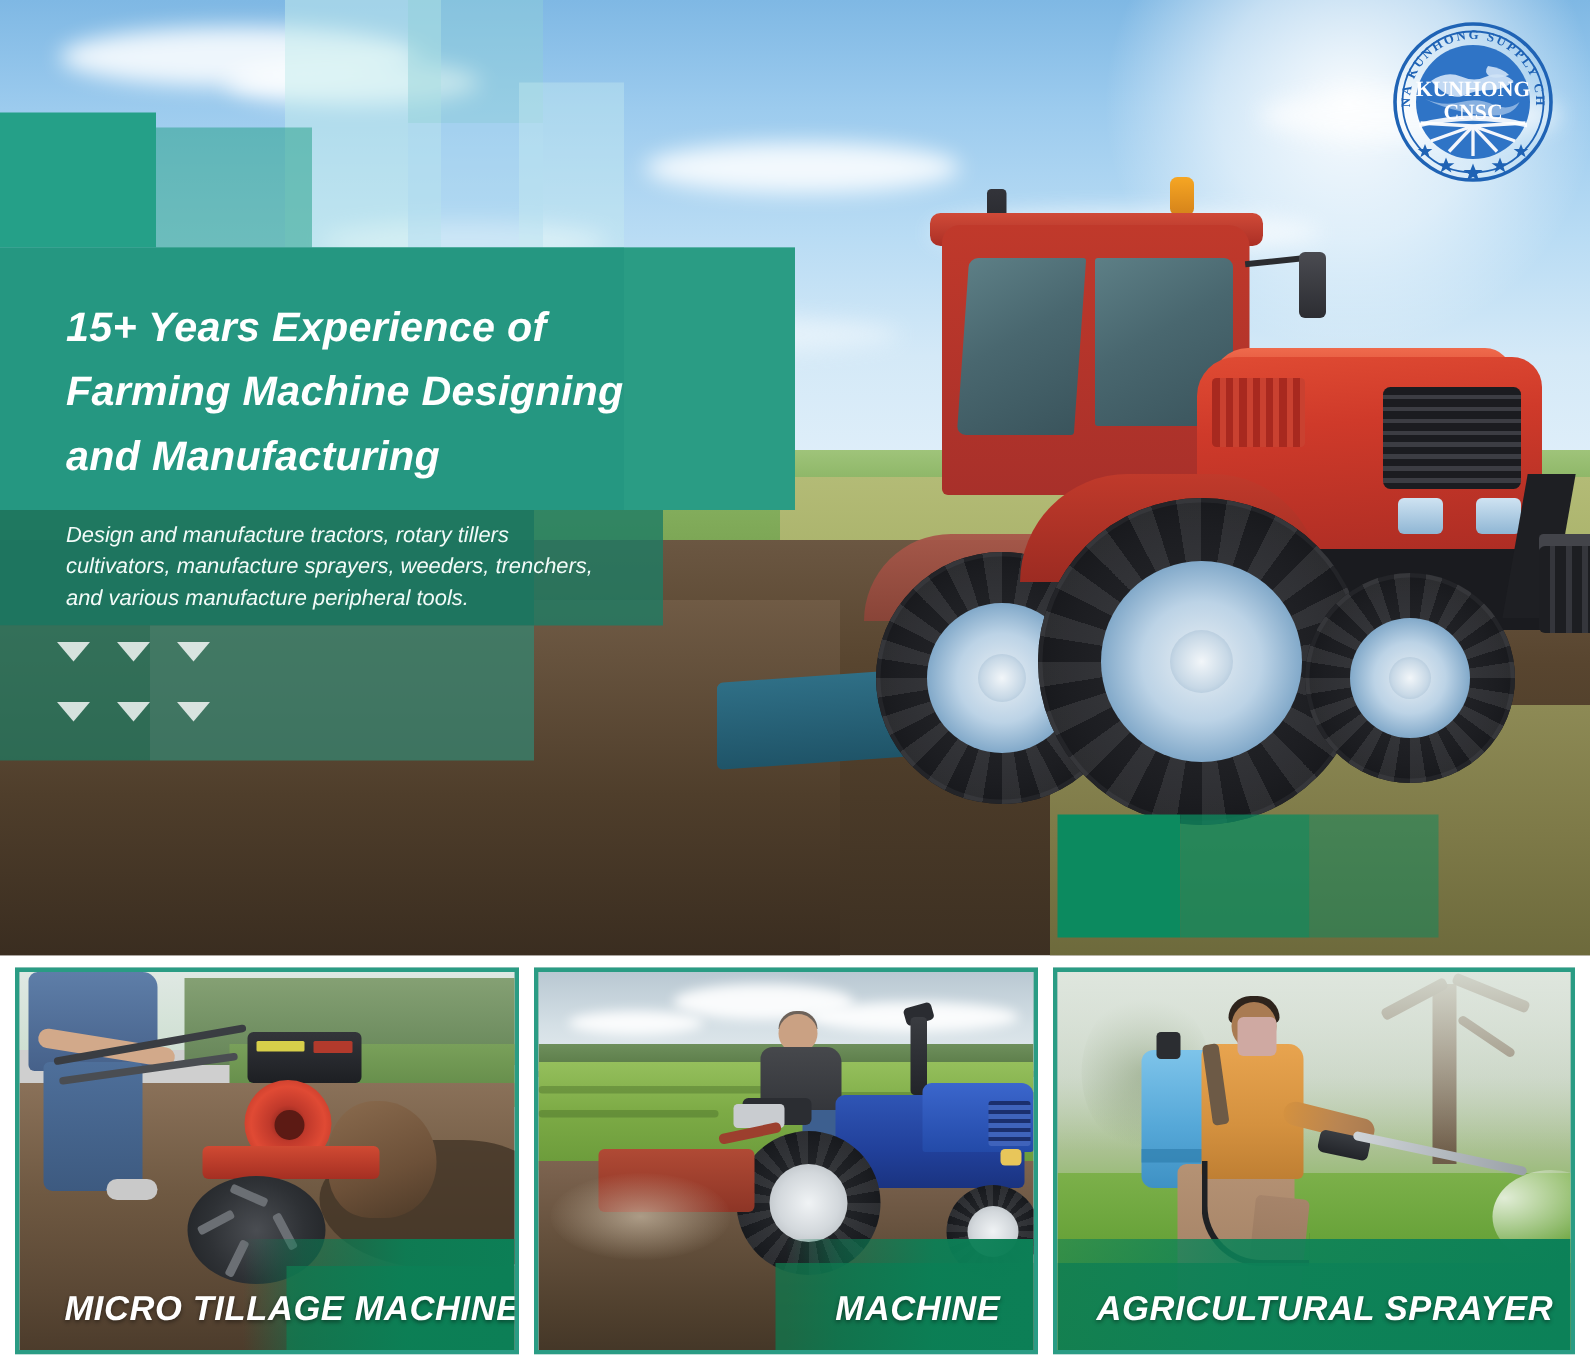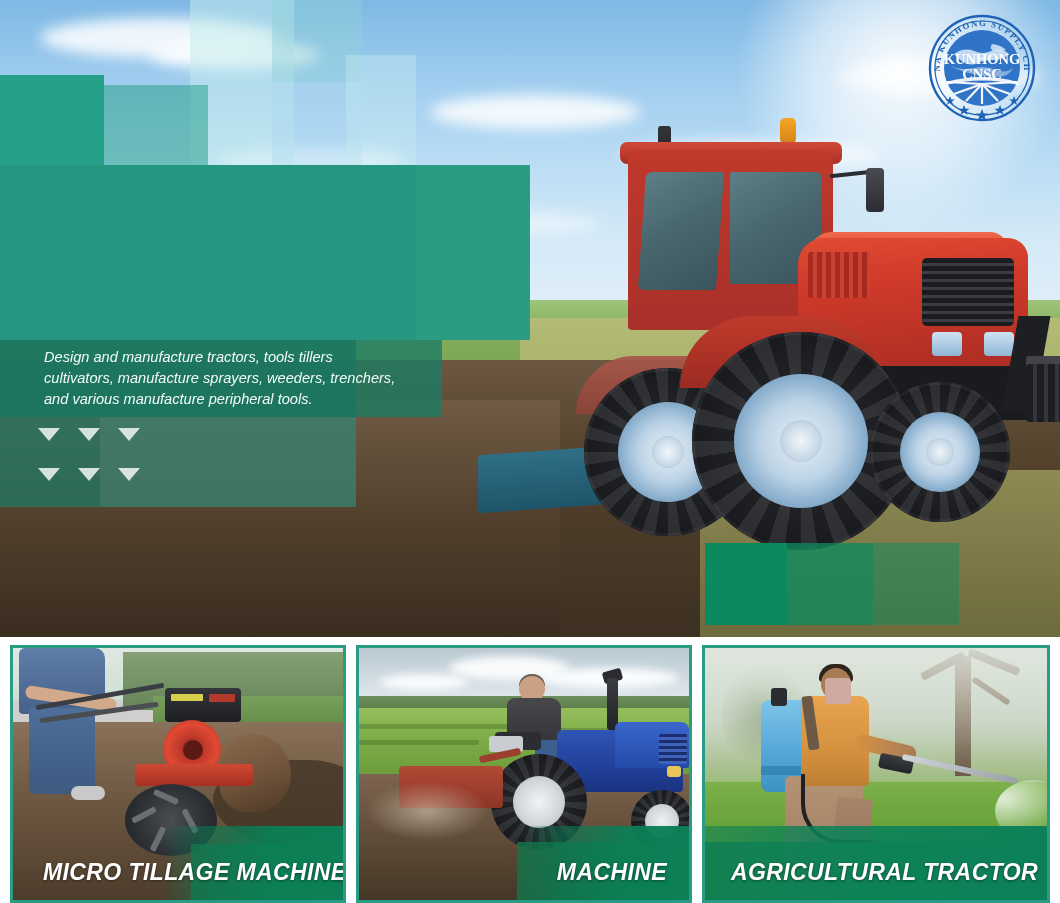--- a/index.html
+++ b/index.html
@@ -375,23 +375,28 @@
     <div class="blk blk-b"></div>
 
     <div class="panel-edge"></div>
     <div class="panel-main"></div>
     <div class="panel-main2"></div>
     <div class="panel-sub"></div>
     <div class="panel-sub2"></div>
     <div class="panel-lowA"></div>
     <div class="panel-lowB"></div>
 
+    <div class="headline">
+      <div>15+ Years Experience of</div>
+      <div>Farming Machine Designing</div>
+      <div>and Manufacturing</div>
+    </div>
 
     <div class="subtext">
-      <div>Design and manufacture tractors, tools tillers</div>
+      <div>Design and manufacture tractors, rotary tillers</div>
       <div>cultivators, manufacture sprayers, weeders, trenchers,</div>
       <div>and various manufacture peripheral tools.</div>
     </div>
 
     <div class="tri-grid">
       <div class="tri" style="left:0px;   top:0px;"></div>
       <div class="tri" style="left:40px;  top:0px;"></div>
       <div class="tri" style="left:80px;  top:0px;"></div>
       <div class="tri" style="left:0px;   top:40px;"></div>
       <div class="tri" style="left:40px;  top:40px;"></div>
@@ -540,17 +545,17 @@
         <div class="c3-man-head"></div>
         <div class="c3-man-cloth"></div>
         <div class="c3-arm"></div>
         <div class="c3-hose"></div>
         <div class="c3-grip"></div>
         <div class="c3-lance"></div>
         <div class="c3-spray"></div>
         <div class="c3-green-low"></div>
       </div>
       <div class="cap-band cap-band-3"></div>
-      <div class="caption cap3">AGRICULTURAL TRACTOR</div>
+      <div class="caption cap3">AGRICULTURAL SPRAYER</div>
     </div>
 
   </div>
 </div>
 
 </body></html>

